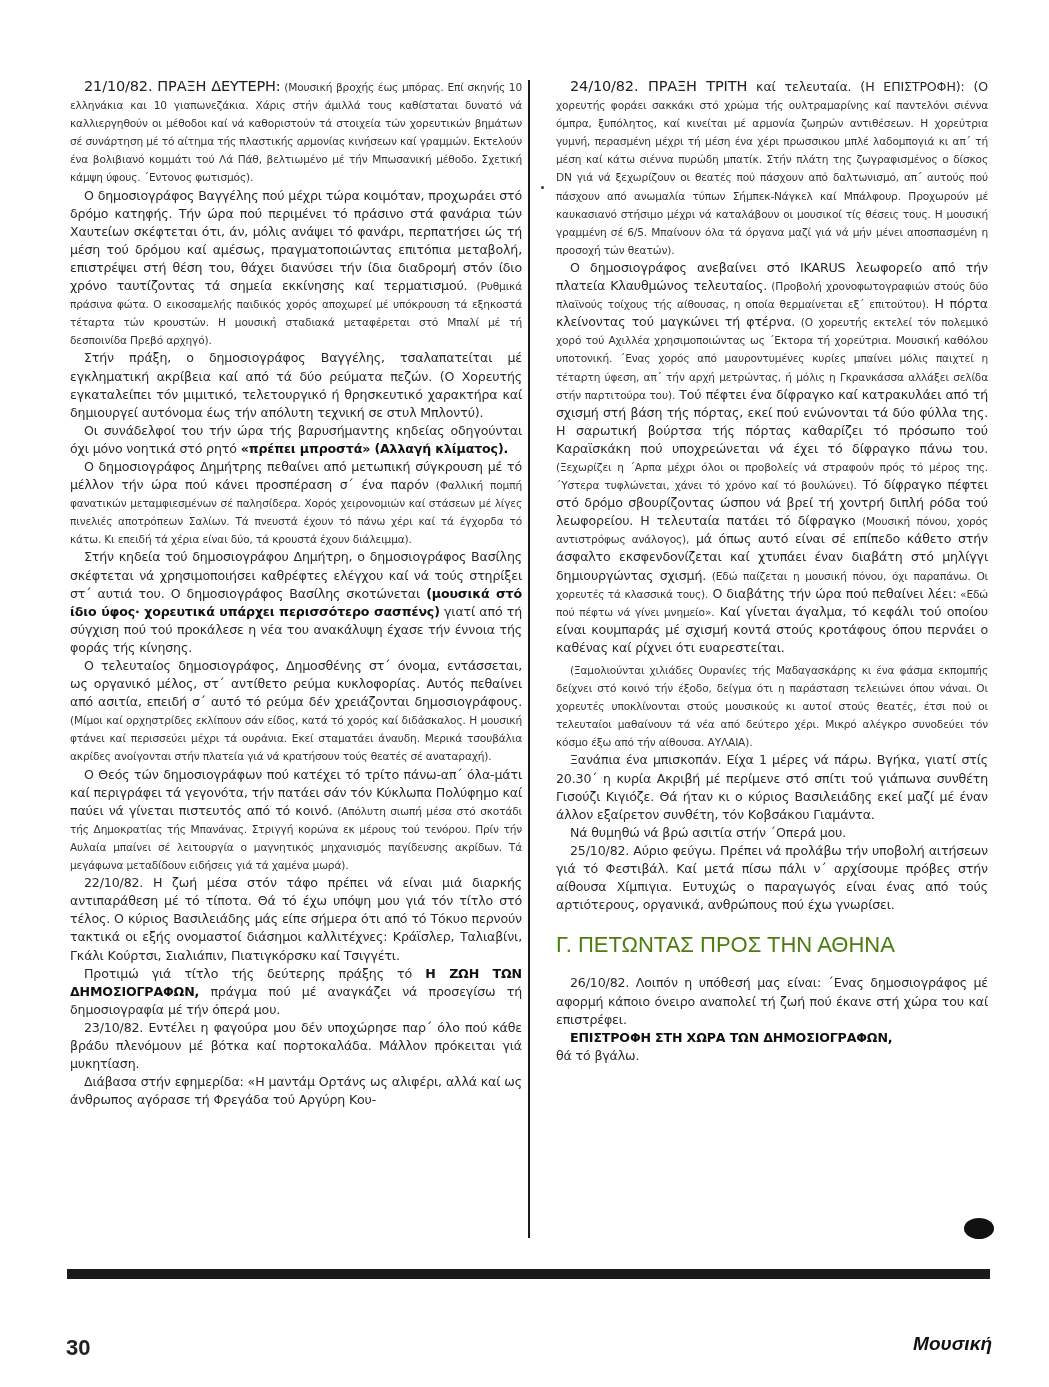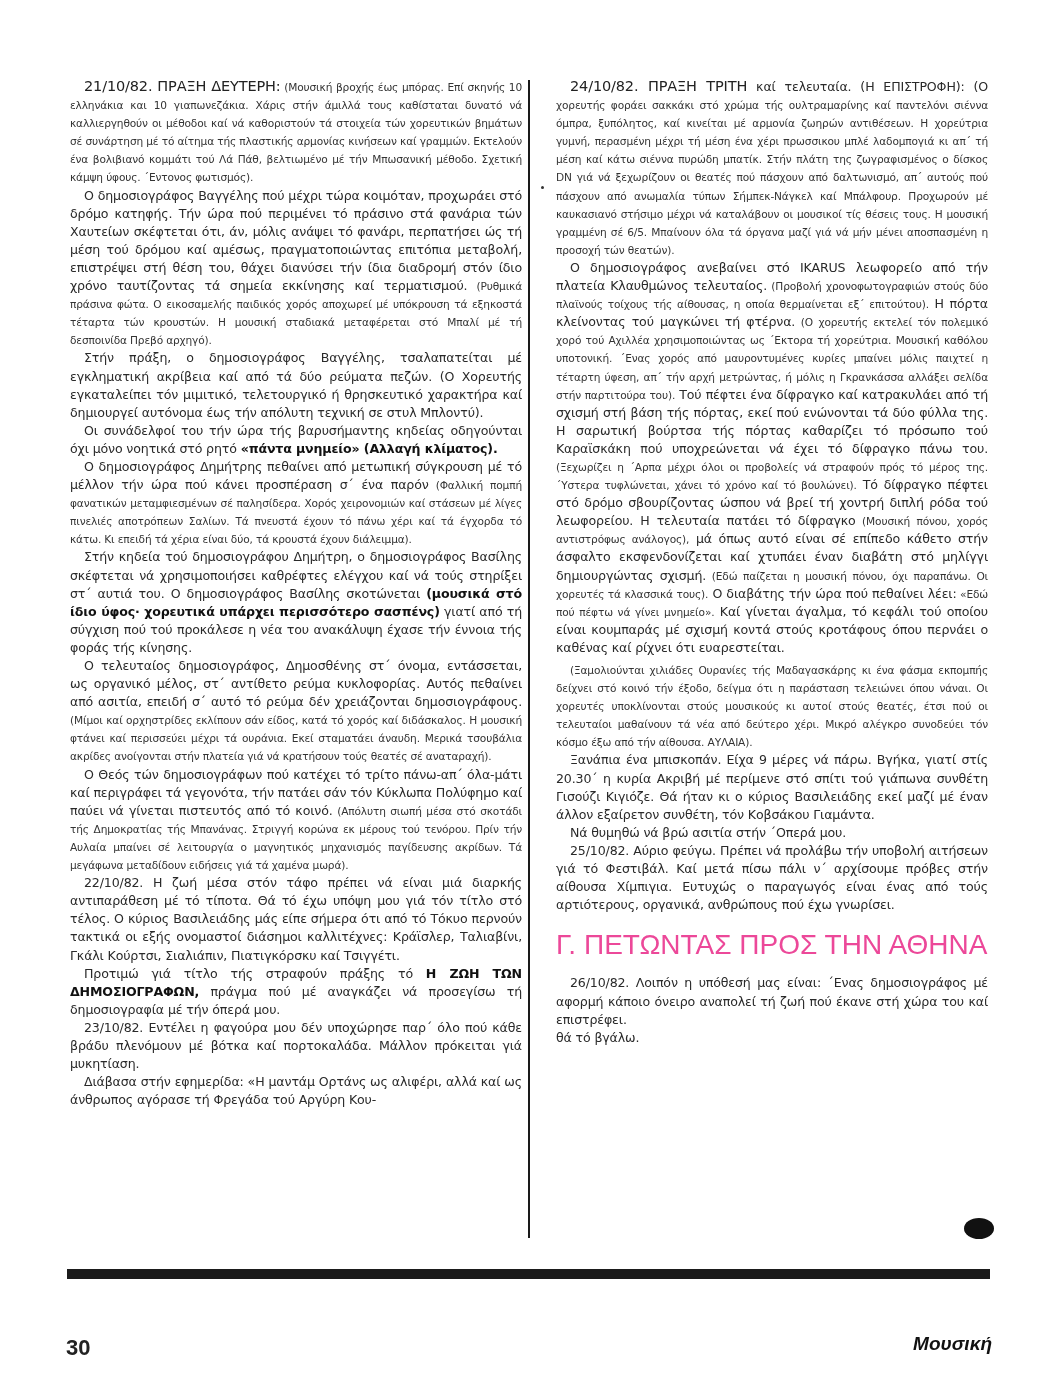--- a/index.html
+++ b/index.html
@@ -6,58 +6,59 @@
   body { width:1049px; height:1387px; position:relative; overflow:hidden; color:#2a2a2a; font-family:"DejaVu Sans", sans-serif; }
   .col { position:absolute; top:77px; font-size:12.6px; line-height:18.1px; text-align:justify; letter-spacing:-0.15px; }
   .col.left { left:70px; width:452px; }
   .col.right { left:556px; width:432px; }
   .p { margin:0; text-indent:14px; }
   .p.noindent { text-indent:0; }
   .small { font-size:10.6px; line-height:18.1px; color:#333; }
   .head { font-size:14.5px; color:#222; }
   b, .bold { font-weight:bold; color:#111; }
   .divider { position:absolute; left:528px; top:80px; width:2px; height:1158px; background:#1a1a1a; }
-  .section-title { font-family:"Liberation Sans", sans-serif; font-size:28px; color:#ec4899; margin:22px 0 20px 0; text-indent:0; letter-spacing:0; }
+  .section-title { font-family:"Liberation Sans", sans-serif; font-size:22px; color:#4d7c0f; margin:22px 0 20px 0; text-indent:0; letter-spacing:0; }
   .rule { position:absolute; left:67px; top:1269px; width:923px; height:10px; background:#1b1b1b; }
   .end-dot { position:absolute; left:964px; top:1218px; width:30px; height:21px; border-radius:50%; background:#111; }
   .bullet { position:absolute; left:541px; top:186px; width:3px; height:3px; border-radius:50%; background:#333; }
   .page-num { position:absolute; left:66px; top:1335px; font-family:"Liberation Sans", sans-serif; font-weight:bold; font-size:22px; color:#222; }
   .mag-name { position:absolute; right:57px; top:1333px; font-family:"Liberation Sans", sans-serif; font-weight:bold; font-style:italic; font-size:19px; color:#111;text-align:center; }
   .gap { height:4px; }
 </style>
 </head>
 <body>
 
 <div class="divider"></div>
 <div class="bullet"></div>
 
 <div class="col left">
   <p class="p"><span class="head">21/10/82. ΠΡΑΞΗ ΔΕΥΤΕΡΗ:</span><span class="small"> (Μουσική βροχής έως μπόρας. Επί σκηνής 10 ελληνάκια και 10 γιαπωνεζάκια. Χάρις στήν άμιλλά τους καθίσταται δυνατό νά καλλιεργηθούν οι μέθοδοι καί νά καθοριστούν τά στοιχεία τών χορευτικών βημάτων σέ συνάρτηση μέ τό αίτημα τής πλαστικής αρμονίας κινήσεων καί γραμμών. Εκτελούν ένα βολιβιανό κομμάτι τού Λά Πάθ, βελτιωμένο μέ τήν Μπωσανική μέθοδο. Σχετική κάμψη ύφους. ΄Εντονος φωτισμός).</span></p>
   <p class="p"><span>Ο δημοσιογράφος Βαγγέλης πού μέχρι τώρα κοιμόταν, προχωράει στό δρόμο κατηφής. Τήν ώρα πού περιμένει τό πράσινο στά φανάρια τών Χαυτείων σκέφτεται ότι, άν, μόλις ανάψει τό φανάρι, περπατήσει ώς τή μέση τού δρόμου καί αμέσως, πραγματοποιώντας επιτόπια μεταβολή, επιστρέψει στή θέση του, θάχει διανύσει τήν ίδια διαδρομή στόν ίδιο χρόνο ταυτίζοντας τά σημεία εκκίνησης καί τερματισμού.</span><span class="small"> (Ρυθμικά πράσινα φώτα. Ο εικοσαμελής παιδικός χορός αποχωρεί μέ υπόκρουση τά εξηκοστά τέταρτα τών κρουστών. Η μουσική σταδιακά μεταφέρεται στό Μπαλί μέ τή δεσποινίδα Πρεβό αρχηγό).</span></p>
   <p class="p">Στήν πράξη, ο δημοσιογράφος Βαγγέλης, τσαλαπατείται μέ εγκληματική ακρίβεια καί από τά δύο ρεύματα πεζών. (Ο Χορευτής εγκαταλείπει τόν μιμιτικό, τελετουργικό ή θρησκευτικό χαρακτήρα καί δημιουργεί αυτόνομα έως τήν απόλυτη τεχνική σε στυλ Μπλοντύ).</p>
-  <p class="p"><span>Οι συνάδελφοί του τήν ώρα τής βαρυσήμαντης κηδείας οδηγούνται όχι μόνο νοητικά στό ρητό </span><b>«πάντα μνημείο» (Αλλαγή κλίματος).</b></p>
+  <p class="p"><span>Οι συνάδελφοί του τήν ώρα τής βαρυσήμαντης κηδείας οδηγούνται όχι μόνο νοητικά στό ρητό </span><b>«πρέπει μπροστά» (Αλλαγή κλίματος).</b></p>
   <p class="p"><span>Ο δημοσιογράφος Δημήτρης πεθαίνει από μετωπική σύγκρουση μέ τό μέλλον τήν ώρα πού κάνει προσπέραση σ΄ ένα παρόν</span><span class="small"> (Φαλλική πομπή φανατικών μεταμφιεσμένων σέ παλησίδερα. Χορός χειρονομιών καί στάσεων μέ λίγες πινελιές αποτρόπεων Σαλίων. Τά πνευστά έχουν τό πάνω χέρι καί τά έγχορδα τό κάτω. Κι επειδή τά χέρια είναι δύο, τά κρουστά έχουν διάλειμμα).</span></p>
   <p class="p"><span>Στήν κηδεία τού δημοσιογράφου Δημήτρη, ο δημοσιογράφος Βασίλης σκέφτεται νά χρησιμοποιήσει καθρέφτες ελέγχου καί νά τούς στηρίξει στ΄ αυτιά του. Ο δημοσιογράφος Βασίλης σκοτώνεται </span><b>(μουσικά στό ίδιο ύφος· χορευτικά υπάρχει περισσότερο σασπένς)</b><span> γιατί από τή σύγχιση πού τού προκάλεσε η νέα του ανακάλυψη έχασε τήν έννοια τής φοράς τής κίνησης.</span></p>
   <p class="p"><span>Ο τελευταίος δημοσιογράφος, Δημοσθένης στ΄ όνομα, εντάσσεται, ως οργανικό μέλος, στ΄ αντίθετο ρεύμα κυκλοφορίας. Αυτός πεθαίνει από ασιτία, επειδή σ΄ αυτό τό ρεύμα δέν χρειάζονται δημοσιογράφους.</span><span class="small"> (Μίμοι καί ορχηστρίδες εκλίπουν σάν είδος, κατά τό χορός καί διδάσκαλος. Η μουσική φτάνει καί περισσεύει μέχρι τά ουράνια. Εκεί σταματάει άναυδη. Μερικά τσουβάλια ακρίδες ανοίγονται στήν πλατεία γιά νά κρατήσουν τούς θεατές σέ αναταραχή).</span></p>
   <p class="p"><span>Ο Θεός τών δημοσιογράφων πού κατέχει τό τρίτο πάνω-απ΄ όλα-μάτι καί περιγράφει τά γεγονότα, τήν πατάει σάν τόν Κύκλωπα Πολύφημο καί παύει νά γίνεται πιστευτός από τό κοινό.</span><span class="small"> (Απόλυτη σιωπή μέσα στό σκοτάδι τής Δημοκρατίας τής Μπανάνας. Στριγγή κορώνα εκ μέρους τού τενόρου. Πρίν τήν Αυλαία μπαίνει σέ λειτουργία ο μαγνητικός μηχανισμός παγίδευσης ακρίδων. Τά μεγάφωνα μεταδίδουν ειδήσεις γιά τά χαμένα μωρά).</span></p>
   <p class="p">22/10/82. Η ζωή μέσα στόν τάφο πρέπει νά είναι μιά διαρκής αντιπαράθεση μέ τό τίποτα. Θά τό έχω υπόψη μου γιά τόν τίτλο στό τέλος. Ο κύριος Βασιλειάδης μάς είπε σήμερα ότι από τό Τόκυο περνούν τακτικά οι εξής ονομαστοί διάσημοι καλλιτέχνες: Κράϊσλερ, Ταλιαβίνι, Γκάλι Κούρτσι, Σιαλιάπιν, Πιατιγκόρσκυ καί Τσιγγέτι.</p>
-  <p class="p"><span>Προτιμώ γιά τίτλο τής στραφούν πράξης τό </span><b>Η ΖΩΗ ΤΩΝ ΔΗΜΟΣΙΟΓΡΑΦΩΝ,</b><span> πράγμα πού μέ αναγκάζει νά προσεγίσω τή δημοσιογραφία μέ τήν όπερά μου.</span></p>
+  <p class="p"><span>Προτιμώ γιά τίτλο τής δεύτερης πράξης τό </span><b>Η ΖΩΗ ΤΩΝ ΔΗΜΟΣΙΟΓΡΑΦΩΝ,</b><span> πράγμα πού μέ αναγκάζει νά προσεγίσω τή δημοσιογραφία μέ τήν όπερά μου.</span></p>
   <p class="p">23/10/82. Εντέλει η φαγούρα μου δέν υποχώρησε παρ΄ όλο πού κάθε βράδυ πλενόμουν μέ βότκα καί πορτοκαλάδα. Μάλλον πρόκειται γιά μυκητίαση.</p>
   <p class="p">Διάβασα στήν εφημερίδα: «Η μαντάμ Ορτάνς ως αλιφέρι, αλλά καί ως άνθρωπος αγόρασε τή Φρεγάδα τού Αργύρη Κου-</p>
 </div>
 
 <div class="col right">
   <p class="p"><span class="head">24/10/82. ΠΡΑΞΗ ΤΡΙΤΗ</span><span> καί τελευταία. (Η ΕΠΙΣΤΡΟΦΗ): (Ο</span><span class="small"> χορευτής φοράει σακκάκι στό χρώμα τής ουλτραμαρίνης καί παντελόνι σιέννα όμπρα, ξυπόλητος, καί κινείται μέ αρμονία ζωηρών αντιθέσεων. Η χορεύτρια γυμνή, περασμένη μέχρι τή μέση ένα χέρι πρωσσικου μπλέ λαδομπογιά κι απ΄ τή μέση καί κάτω σιέννα πυρώδη μπατίκ. Στήν πλάτη της ζωγραφισμένος ο δίσκος DN γιά νά ξεχωρίζουν οι θεατές πού πάσχουν από δαλτωνισμό, απ΄ αυτούς πού πάσχουν από ανωμαλία τύπων Σήμπεκ-Νάγκελ καί Μπάλφουρ. Προχωρούν μέ καυκασιανό στήσιμο μέχρι νά καταλάβουν οι μουσικοί τίς θέσεις τους. Η μουσική γραμμένη σέ 6/5. Μπαίνουν όλα τά όργανα μαζί γιά νά μήν μένει αποσπασμένη η προσοχή τών θεατών).</span></p>
   <p class="p"><span>Ο δημοσιογράφος ανεβαίνει στό IKARUS λεωφορείο από τήν πλατεία Κλαυθμώνος τελευταίος.</span><span class="small"> (Προβολή χρονοφωτογραφιών στούς δύο πλαϊνούς τοίχους τής αίθουσας, η οποία θερμαίνεται εξ΄ επιτούτου).</span><span> Η πόρτα κλείνοντας τού μαγκώνει τή φτέρνα.</span><span class="small"> (Ο χορευτής εκτελεί τόν πολεμικό χορό τού Αχιλλέα χρησιμοποιώντας ως ΄Εκτορα τή χορεύτρια. Μουσική καθόλου υποτονική. ΄Ενας χορός από μαυροντυμένες κυρίες μπαίνει μόλις παιχτεί η τέταρτη ύφεση, απ΄ τήν αρχή μετρώντας, ή μόλις η Γκρανκάσσα αλλάξει σελίδα στήν παρτιτούρα του).</span><span> Τού πέφτει ένα δίφραγκο καί κατρακυλάει από τή σχισμή στή βάση τής πόρτας, εκεί πού ενώνονται τά δύο φύλλα της. Η σαρωτική βούρτσα τής πόρτας καθαρίζει τό πρόσωπο τού Καραϊσκάκη πού υποχρεώνεται νά έχει τό δίφραγκο πάνω του.</span><span class="small"> (Ξεχωρίζει η ΄Αρπα μέχρι όλοι οι προβολείς νά στραφούν πρός τό μέρος της. ΄Υστερα τυφλώνεται, χάνει τό χρόνο καί τό βουλώνει).</span><span> Τό δίφραγκο πέφτει στό δρόμο σβουρίζοντας ώσπου νά βρεί τή χοντρή διπλή ρόδα τού λεωφορείου. Η τελευταία πατάει τό δίφραγκο</span><span class="small"> (Μουσική πόνου, χορός αντιστρόφως ανάλογος),</span><span> μά όπως αυτό είναι σέ επίπεδο κάθετο στήν άσφαλτο εκσφενδονίζεται καί χτυπάει έναν διαβάτη στό μηλίγγι δημιουργώντας σχισμή.</span><span class="small"> (Εδώ παίζεται η μουσική πόνου, όχι παραπάνω. Οι χορευτές τά κλασσικά τους).</span><span> Ο διαβάτης τήν ώρα πού πεθαίνει λέει:</span><span class="small"> «Εδώ πού πέφτω νά γίνει μνημείο».</span><span> Καί γίνεται άγαλμα, τό κεφάλι τού οποίου είναι κουμπαράς μέ σχισμή κοντά στούς κροτάφους όπου περνάει ο καθένας καί ρίχνει ότι ευαρεστείται.</span></p>
   <div class="gap"></div>
   <p class="p small">(Ξαμολιούνται χιλιάδες Ουρανίες τής Μαδαγασκάρης κι ένα φάσμα εκπομπής δείχνει στό κοινό τήν έξοδο, δείγμα ότι η παράσταση τελειώνει όπου νάναι. Οι χορευτές υποκλίνονται στούς μουσικούς κι αυτοί στούς θεατές, έτσι πού οι τελευταίοι μαθαίνουν τά νέα από δεύτερο χέρι. Μικρό αλέγκρο συνοδεύει τόν κόσμο έξω από τήν αίθουσα. ΑΥΛΑΙΑ).</p>
-  <p class="p">Ξανάπια ένα μπισκοπάν. Είχα 9 μέρες νά πάρω. Βγήκα, γιατί στίς 20.30΄ η κυρία Ακριβή μέ περίμενε στό σπίτι τού γιάπωνα συνθέτη Γισούζι Κιγιόζε. Θά ήταν κι ο κύριος Βασιλειάδης εκεί μαζί μέ έναν άλλον εξαίρετον συνθέτη, τόν Κοβσάκου Γιαμάντα.</p>
+  <p class="p">Ξανάπια ένα μπισκοπάν. Είχα 1 μέρες νά πάρω. Βγήκα, γιατί στίς 20.30΄ η κυρία Ακριβή μέ περίμενε στό σπίτι τού γιάπωνα συνθέτη Γισούζι Κιγιόζε. Θά ήταν κι ο κύριος Βασιλειάδης εκεί μαζί μέ έναν άλλον εξαίρετον συνθέτη, τόν Κοβσάκου Γιαμάντα.</p>
   <p class="p">Νά θυμηθώ νά βρώ ασιτία στήν ΄Οπερά μου.</p>
   <p class="p">25/10/82. Αύριο φεύγω. Πρέπει νά προλάβω τήν υποβολή αιτήσεων γιά τό Φεστιβάλ. Καί μετά πίσω πάλι ν΄ αρχίσουμε πρόβες στήν αίθουσα Χίμπιγια. Ευτυχώς ο παραγωγός είναι ένας από τούς αρτιότερους, οργανικά, ανθρώπους πού έχω γνωρίσει.</p>
   <p class="section-title">Γ. ΠΕΤΩΝΤΑΣ ΠΡΟΣ ΤΗΝ ΑΘΗΝΑ</p>
   <p class="p">26/10/82. Λοιπόν η υπόθεσή μας είναι: ΄Ενας δημοσιογράφος μέ αφορμή κάποιο όνειρο αναπολεί τή ζωή πού έκανε στή χώρα του καί επιστρέφει.</p>
+  <p class="p bold">ΕΠΙΣΤΡΟΦΗ ΣΤΗ ΧΩΡΑ ΤΩΝ ΔΗΜΟΣΙΟΓΡΑΦΩΝ,</p>
   <p class="p noindent">θά τό βγάλω.</p>
 </div>
 
 <div class="end-dot"></div>
 <div class="rule"></div>
 <div class="page-num">30</div>
 <div class="mag-name">Μουσική</div>
 
 </body></html>

